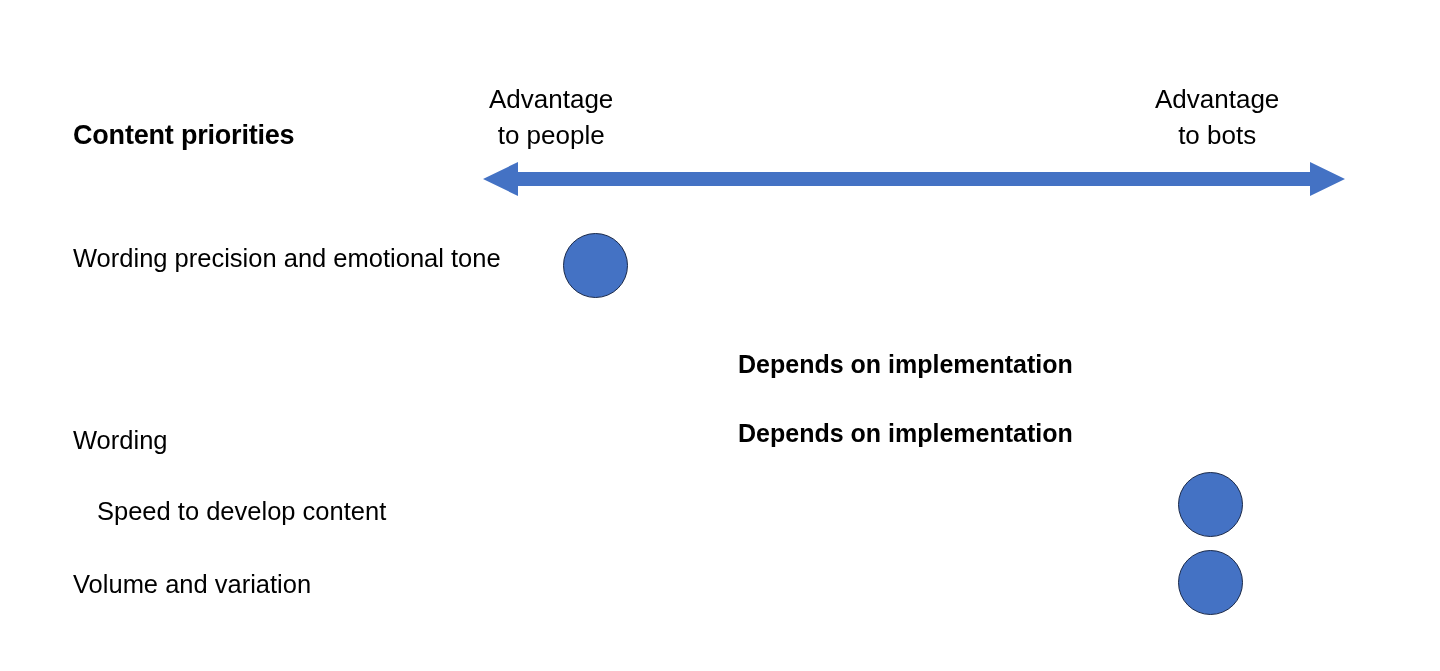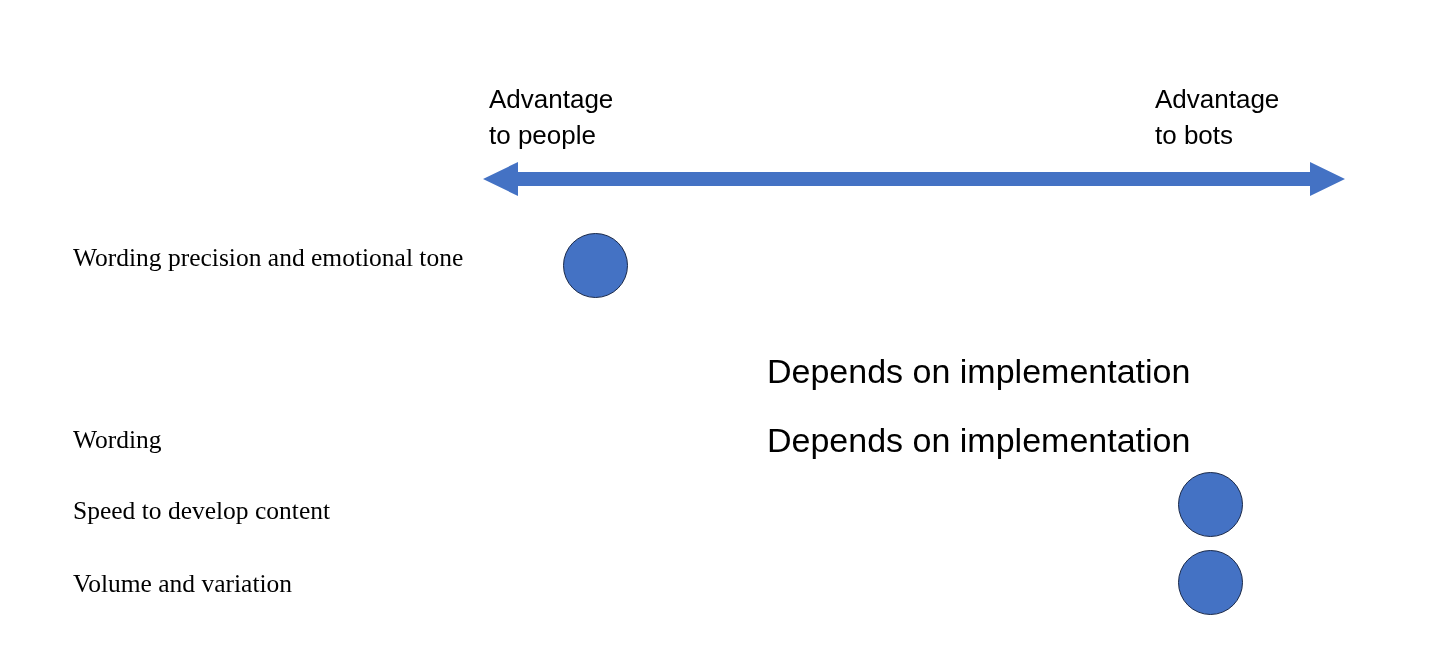--- a/index.html
+++ b/index.html
@@ -32,39 +32,39 @@
     line-height: 1.2;
     white-space: nowrap;
   }
 
   .axis-label {
     position: absolute;
     font-size: 26px;
     font-weight: normal;
     line-height: 1.38;
     white-space: pre-line;
+    text-align: center;
   }
   .axis-label.left  { left: 489px; top: 82px; }
   .axis-label.right { left: 1155px; top: 82px; }
 
   .row-label {
     position: absolute;
     left: 73px;
     font-size: 25.5px;
     font-weight: normal;
     line-height: 1.42;
     width: 430px;
-    font-family: Liberation Serif, serif;
   }
 
   .note {
     position: absolute;
-    left: 767px;
-    font-size: 34px;
-    font-weight: normal;
+    left: 738px;
+    font-size: 25px;
+    font-weight: bold;
     line-height: 1.42;
     white-space: nowrap;
   }
 
   
   #axis-arrow {
     position: absolute;
     left: 478px;
     top: 156px;
     width: 872px;
@@ -80,38 +80,39 @@
     background: #4472C4;
     border: 1.5px solid #1b2a4a;
     box-sizing: border-box;
   }
 </style>
 </head>
 <body>
 
 <div id="canvas">
 
+  <div class="heading">Content priorities</div>
 
   <div class="axis-label left">Advantage
 to people</div>
 
   <div class="axis-label right">Advantage
 to bots</div>
 
   <svg id="axis-arrow" viewBox="0 0 872 46" xmlns="http://www.w3.org/2000/svg">
     <polygon points="5,23 40,6 40,16 832,16 832,6 867,23 832,40 832,30 40,30 40,40" fill="#4472C4"></polygon>
   </svg>
 
   <div class="row-label" style="top:240px;">Wording precision and emotional tone</div>
   <div class="marker" style="left:563px; top:233px;"></div>
 
   <div class="note" style="top:347px;">Depends on implementation</div>
 
   <div class="row-label" style="top:422px;">Wording</div>
   <div class="note" style="top:416px;">Depends on implementation</div>
 
-  <div class="row-label" style="top:493px;">Speed to develop content</div>
+  <div class="row-label" style="top:493px;margin-left:24px;">Speed to develop content</div>
   <div class="marker" style="left:1178px; top:472px;"></div>
 
   <div class="row-label" style="top:566px;">Volume and variation</div>
   <div class="marker" style="left:1178px; top:550px;"></div>
 
 </div>
 
 </body></html>

